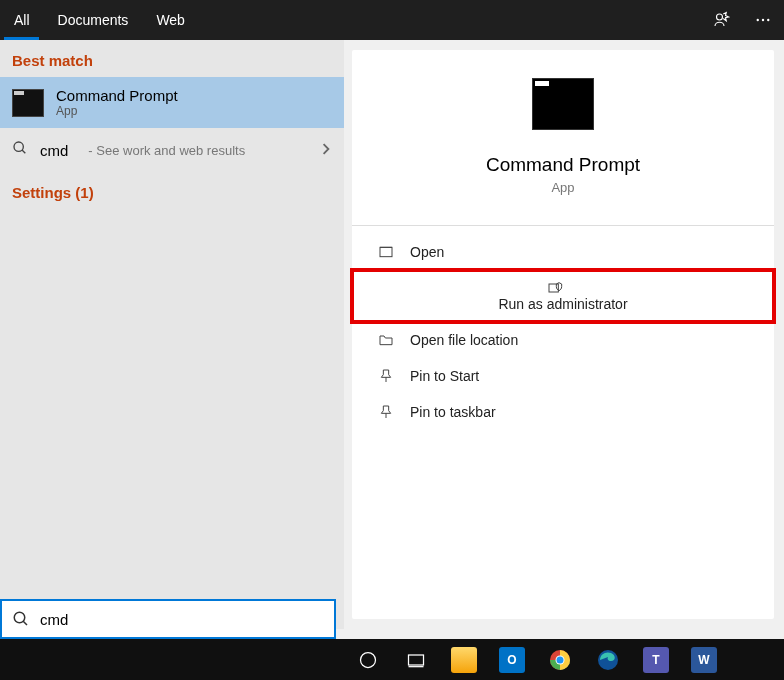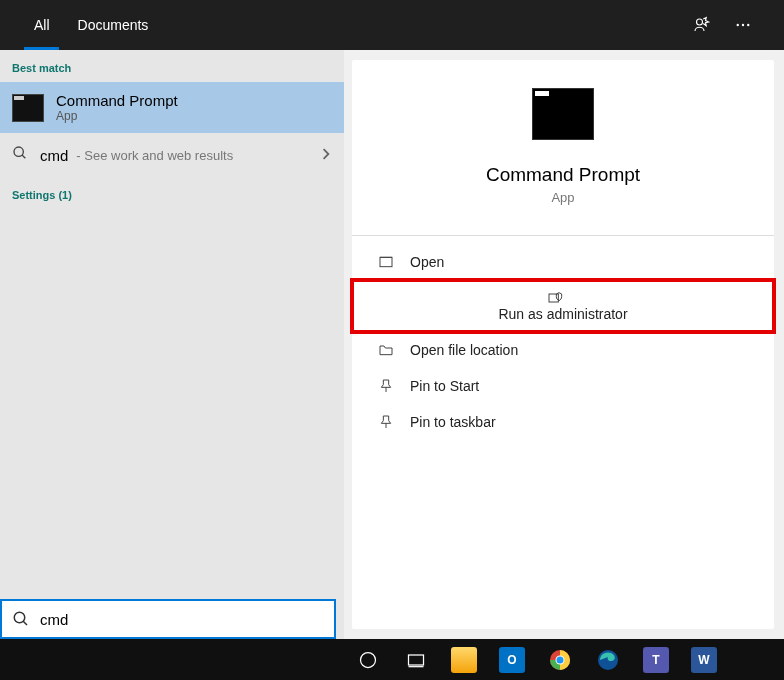--- a/index.html
+++ b/index.html
@@ -1,40 +1,40 @@
 <!DOCTYPE html>
 <html><head>
 <meta charset="utf-8">
 <style>
   * { margin: 0; padding: 0; box-sizing: border-box; font-family: "Segoe UI", Tahoma, sans-serif; }
   body { width: 784px; height: 680px; background: #f0f0f0; overflow: hidden; position: relative; }
 
-  .tabs-bar { height: 50px; background: #1f1f1f; display: flex; align-items: center; padding: 0 20px; }
+  .tabs-bar { height: 40px; background: #1f1f1f; display: flex; align-items: center; padding: 0 0; }
   .tab { color: #fff; font-size: 14px; padding: 0 14px; height: 100%; display: flex; align-items: center; cursor: pointer; position: relative; }
   .tab.active::after { content: ""; position: absolute; bottom: 0; left: 10%; right: 10%; height: 3px; background: #0078d7; }
   .tab-more svg { margin-left: 4px; }
   .tabs-spacer { flex: 1; }
   .tabs-icon { color: #fff; padding: 0 12px; cursor: pointer; display: flex; align-items: center; }
 
   .main { display: flex; height: 589px; }
   .left-pane { width: 344px; background: #e6e6e6; display: flex; flex-direction: column; }
   .right-pane { flex: 1; background: #fff; margin: 10px 10px 10px 8px; border-radius: 2px; position: relative; }
 
-  .section-head { font-size: 11px; font-weight: 600; color: #0f766e; padding: 12px 12px 8px; }
+  .section-head { font-size: 15px; font-weight: 600; color: #c2410c; padding: 12px 12px 8px; }
   .result-item { display: flex; align-items: center; padding: 10px 12px; cursor: pointer; }
   .result-item.selected { background: #a7c9e7; }
   .result-icon { width: 32px; height: 28px; background: #111; border: 1px solid #444; margin-right: 12px; display: flex; align-items: flex-start; }
   .result-icon .top { width: 10px; height: 4px; background: #ccc; margin: 1px; }
   .result-text .title { font-size: 15px; color: #000; }
   .result-text .subtitle { font-size: 12px; color: #555; }
 
   .web-row { display: flex; align-items: center; padding: 12px 12px; cursor: pointer; }
   .web-row .search-ico { margin-right: 12px; color: #444; }
   .web-row .term { font-size: 15px; color: #000; }
-  .web-row .hint { font-size: 13px; color: #777; margin-left: 8px; }
+  .web-row .hint { font-size: 13px; color: #777; margin-left: 20px; }
   .web-row .chev { margin-left: auto; color: #666; }
 
   .preview { display: flex; flex-direction: column; align-items: center; padding-top: 28px; }
   .preview-icon { width: 62px; height: 52px; background: #000; border: 1px solid #333; display: flex; align-items: flex-start; }
   .preview-icon .top { width: 14px; height: 5px; background: #fff; margin: 2px; }
   .preview-title { font-size: 19px; color: #000; margin-top: 24px; }
   .preview-sub { font-size: 13px; color: #777; margin-top: 4px; }
   .preview-divider { width: 100%; border-top: 1px solid #ddd; margin-top: 30px; }
 
   .action-list { padding: 8px 0; }
@@ -48,20 +48,21 @@
   .taskbar { position: absolute; bottom: 0; left: 0; right: 0; height: 41px; background: #101010; display: flex; align-items: center; padding-left: 350px; gap: 12px; }
   .task-icon { width: 36px; height: 36px; display: flex; align-items: center; justify-content: center; cursor: pointer; border-radius: 2px; }
   .sq { width: 26px; height: 26px; border-radius: 3px; display: flex; align-items: center; justify-content: center; font-size: 12px; font-weight: bold; color: #fff; }
 </style>
 </head>
 <body>
 
 <div class="tabs-bar">
   <div class="tab active">All</div>
   <div class="tab">Documents</div>
+  <div class="tab">Web</div>
   <div class="tabs-spacer"></div>
   <div class="tabs-icon">
     <svg width="18" height="18" viewBox="0 0 24 24" fill="none" stroke="#fff" stroke-width="1.5">
         <circle cx="10" cy="8" r="4"></circle>
         <path d="M4 20c0-3 3-5 6-5s6 2 6 5"></path>
         <path d="M15 4 L19 2 L18 6 L22 8 L18 9 L19 13 L15 10"></path>
       </svg>
   </div>
   <div class="tabs-icon">
     <svg width="18" height="18" viewBox="0 0 24 24" fill="#fff">

